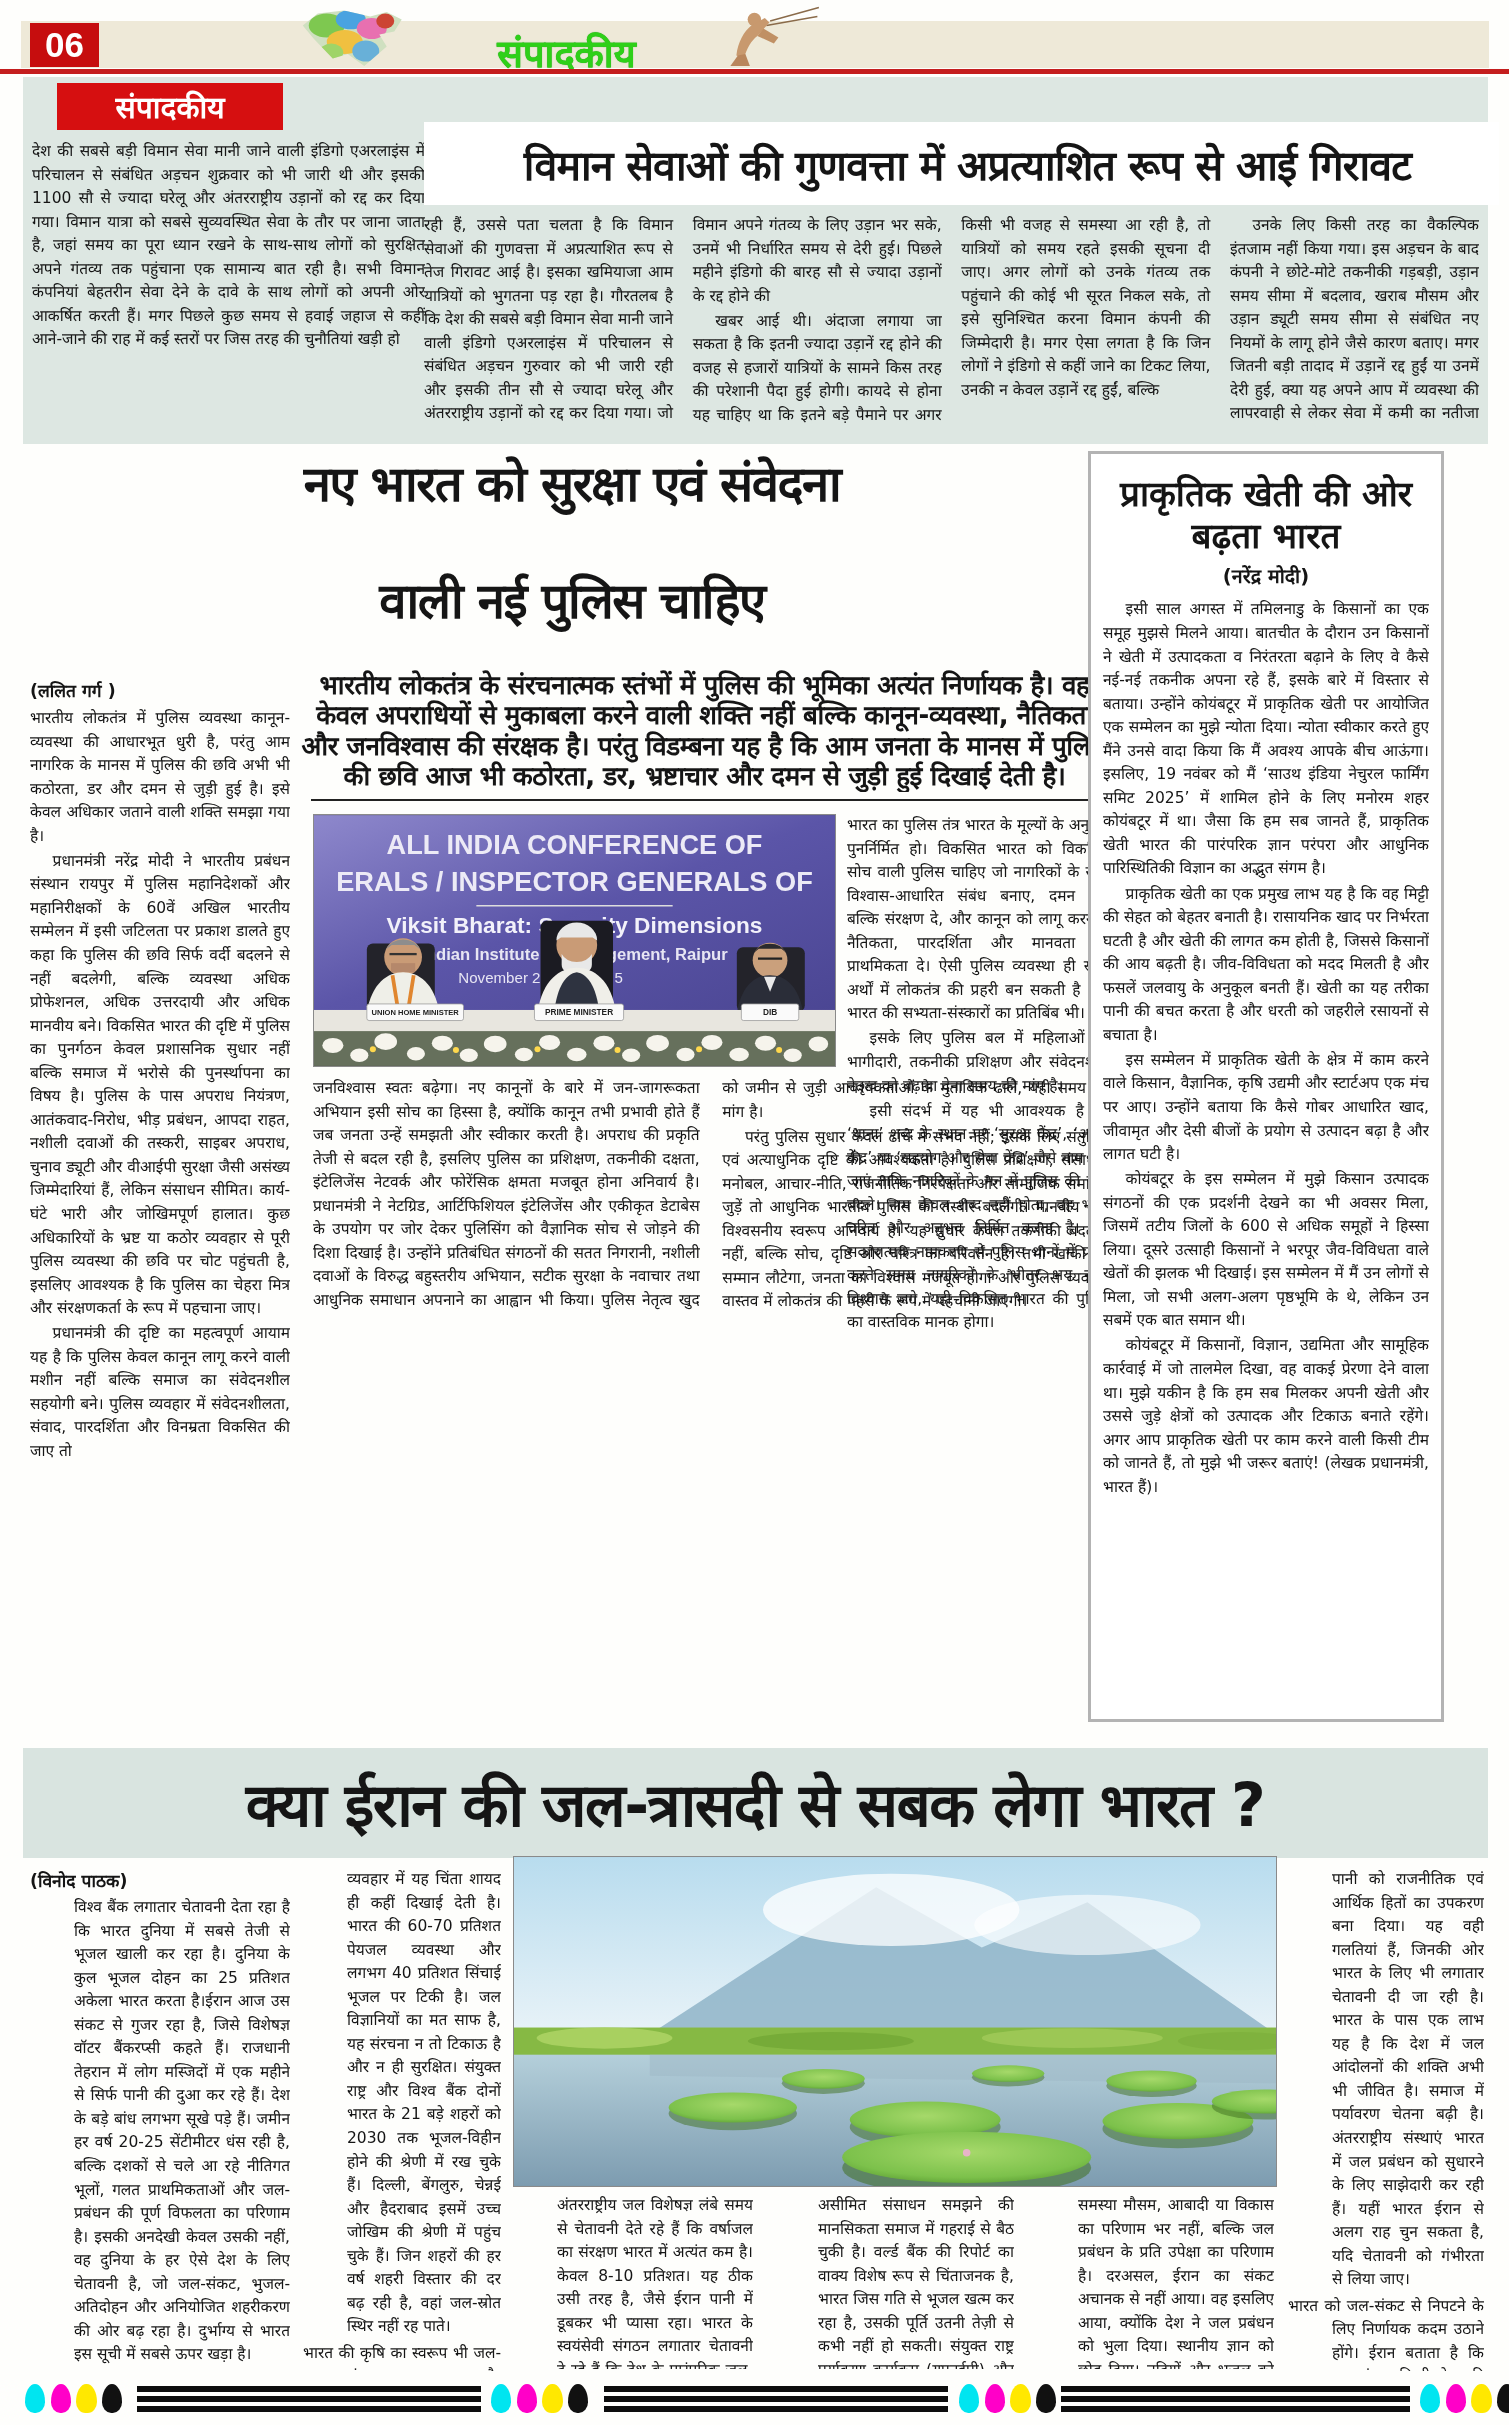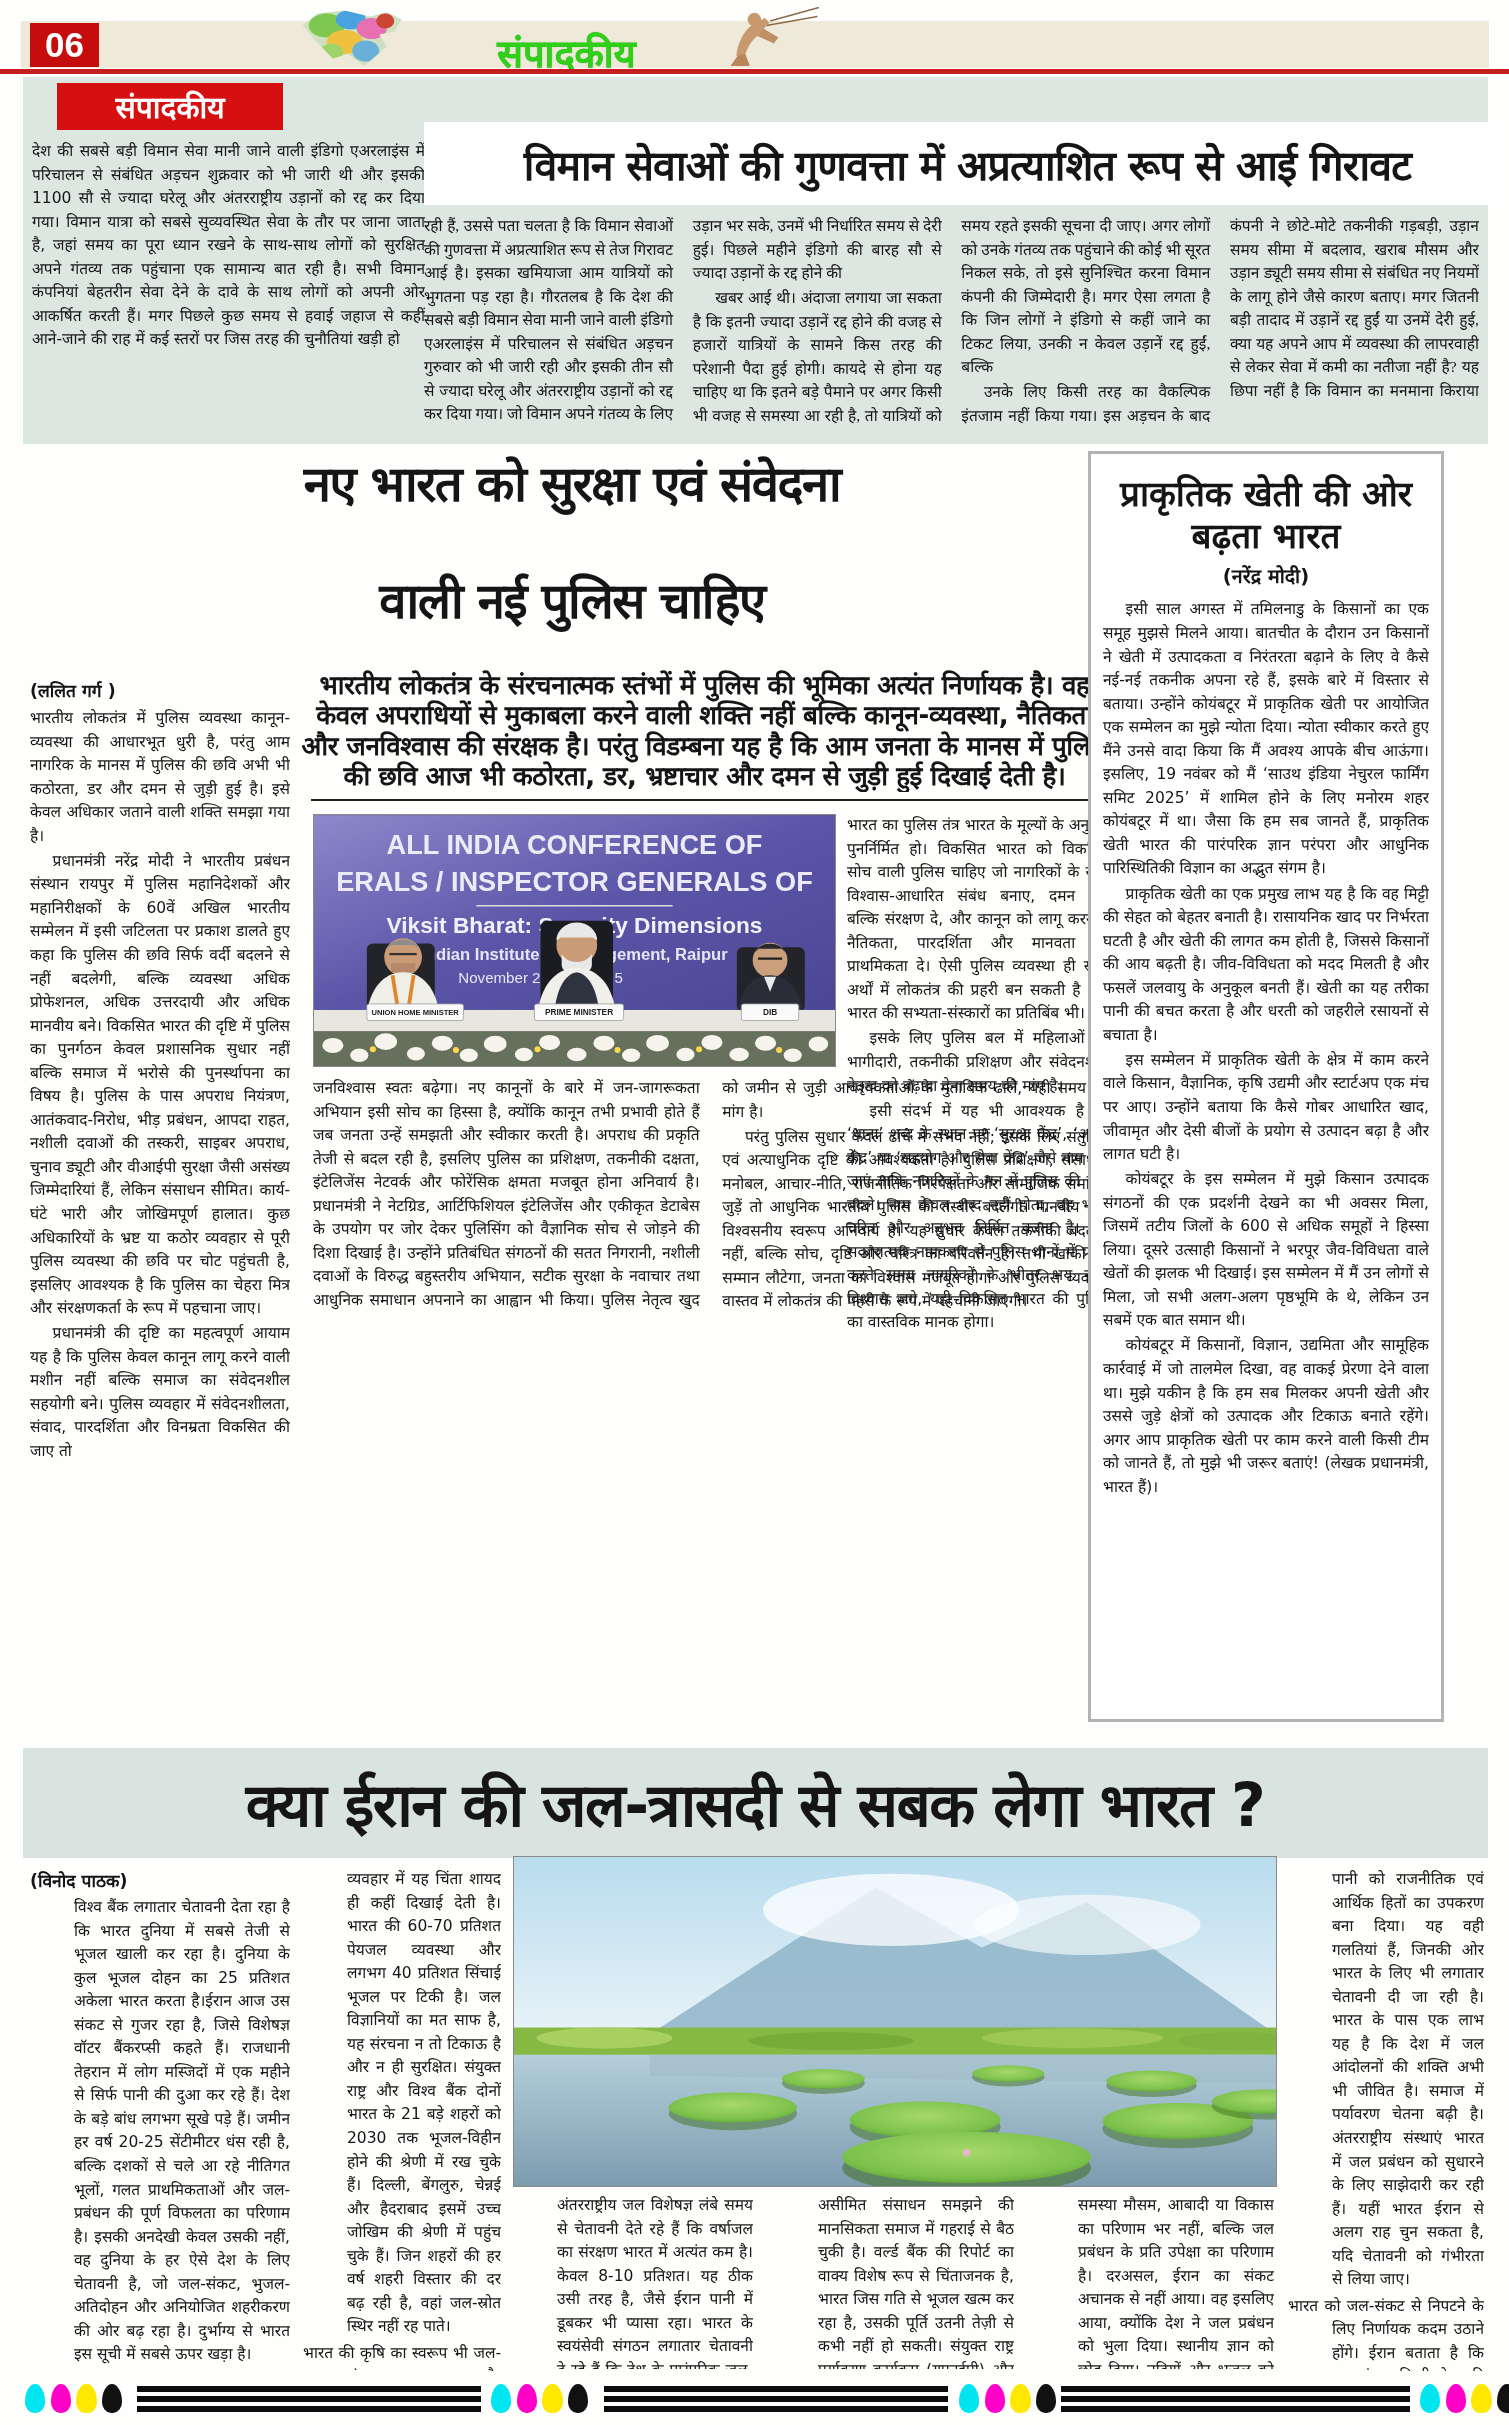--- a/index.html
+++ b/index.html
@@ -87,21 +87,21 @@
   <div class="abs red-rule" style="left:0;top:69px;width:1510px;height:5.3px;"></div>
 
   <div class="abs panel" style="left:22.6px;top:77px;width:1465px;height:367px;"></div>
 
   <div class="abs edit-label" style="left:57px;top:83px;width:226px;height:47px;">संपादकीय</div>
   <div class="abs body-txt" style="left:32px;top:140px;width:393px;height:297px;">देश की सबसे बड़ी विमान सेवा मानी जाने वाली इंडिगो एअरलाइंस में परिचालन से संबंधित अड़चन शुक्रवार को भी जारी थी और इसकी 1100 सौ से ज्यादा घरेलू और अंतरराष्ट्रीय उड़ानों को रद्द कर दिया गया। विमान यात्रा को सबसे सुव्यवस्थित सेवा के तौर पर जाना जाता है, जहां समय का पूरा ध्यान रखने के साथ-साथ लोगों को सुरक्षित अपने गंतव्य तक पहुंचाना एक सामान्य बात रही है। सभी विमान कंपनियां बेहतरीन सेवा देने के दावे के साथ लोगों को अपनी ओर आकर्षित करती हैं। मगर पिछले कुछ समय से हवाई जहाज से कहीं आने-जाने की राह में कई स्तरों पर जिस तरह की चुनौतियां खड़ी हो</div>
 
   <div class="abs headbox" style="left:424px;top:122px;width:1063px;height:83px;padding-left:12px;">
     <h2>विमान सेवाओं की गुणवत्ता में अप्रत्याशित रूप से आई गिरावट</h2>
   </div>
-  <div class="abs body-txt cols4" style="left:424px;top:214px;width:1055px;height:223px;font-family:Liberation Serif, serif;">
+  <div class="abs body-txt cols4" style="left:424px;top:214px;width:1055px;height:223px;">
     <p>रही हैं, उससे पता चलता है कि विमान सेवाओं की गुणवत्ता में अप्रत्याशित रूप से तेज गिरावट आई है। इसका खमियाजा आम यात्रियों को भुगतना पड़ रहा है। गौरतलब है कि देश की सबसे बड़ी विमान सेवा मानी जाने वाली इंडिगो एअरलाइंस में परिचालन से संबंधित अड़चन गुरुवार को भी जारी रही और इसकी तीन सौ से ज्यादा घरेलू और अंतरराष्ट्रीय उड़ानों को रद्द कर दिया गया। जो विमान अपने गंतव्य के लिए उड़ान भर सके, उनमें भी निर्धारित समय से देरी हुई। पिछले महीने इंडिगो की बारह सौ से ज्यादा उड़ानों के रद्द होने की</p>
     <p>खबर आई थी। अंदाजा लगाया जा सकता है कि इतनी ज्यादा उड़ानें रद्द होने की वजह से हजारों यात्रियों के सामने किस तरह की परेशानी पैदा हुई होगी। कायदे से होना यह चाहिए था कि इतने बड़े पैमाने पर अगर किसी भी वजह से समस्या आ रही है, तो यात्रियों को समय रहते इसकी सूचना दी जाए। अगर लोगों को उनके गंतव्य तक पहुंचाने की कोई भी सूरत निकल सके, तो इसे सुनिश्चित करना विमान कंपनी की जिम्मेदारी है। मगर ऐसा लगता है कि जिन लोगों ने इंडिगो से कहीं जाने का टिकट लिया, उनकी न केवल उड़ानें रद्द हुईं, बल्कि</p>
     <p>उनके लिए किसी तरह का वैकल्पिक इंतजाम नहीं किया गया। इस अड़चन के बाद कंपनी ने छोटे-मोटे तकनीकी गड़बड़ी, उड़ान समय सीमा में बदलाव, खराब मौसम और उड़ान ड्यूटी समय सीमा से संबंधित नए नियमों के लागू होने जैसे कारण बताए। मगर जितनी बड़ी तादाद में उड़ानें रद्द हुईं या उनमें देरी हुई, क्या यह अपने आप में व्यवस्था की लापरवाही से लेकर सेवा में कमी का नतीजा नहीं है? यह छिपा नहीं है कि विमान का मनमाना किराया या अलग-अलग तरीके से ज्यादा पैसे वसूलने में कंपनियां कोई संकोच नहीं करती हैं।</p>
   </div>
 
   <div class="abs mainhead" style="left:32px;top:451px;width:1080px;">नए भारत को सुरक्षा एवं संवेदना</div>
   <div class="abs mainhead" style="left:32px;top:568px;width:1080px;">वाली नई पुलिस चाहिए</div>
 
   <div class="abs byline" style="left:30px;top:678px;width:260px;">(ललित गर्ग )</div>
   <div class="abs body-txt" style="left:30px;top:707px;width:260px;height:1022px;">

